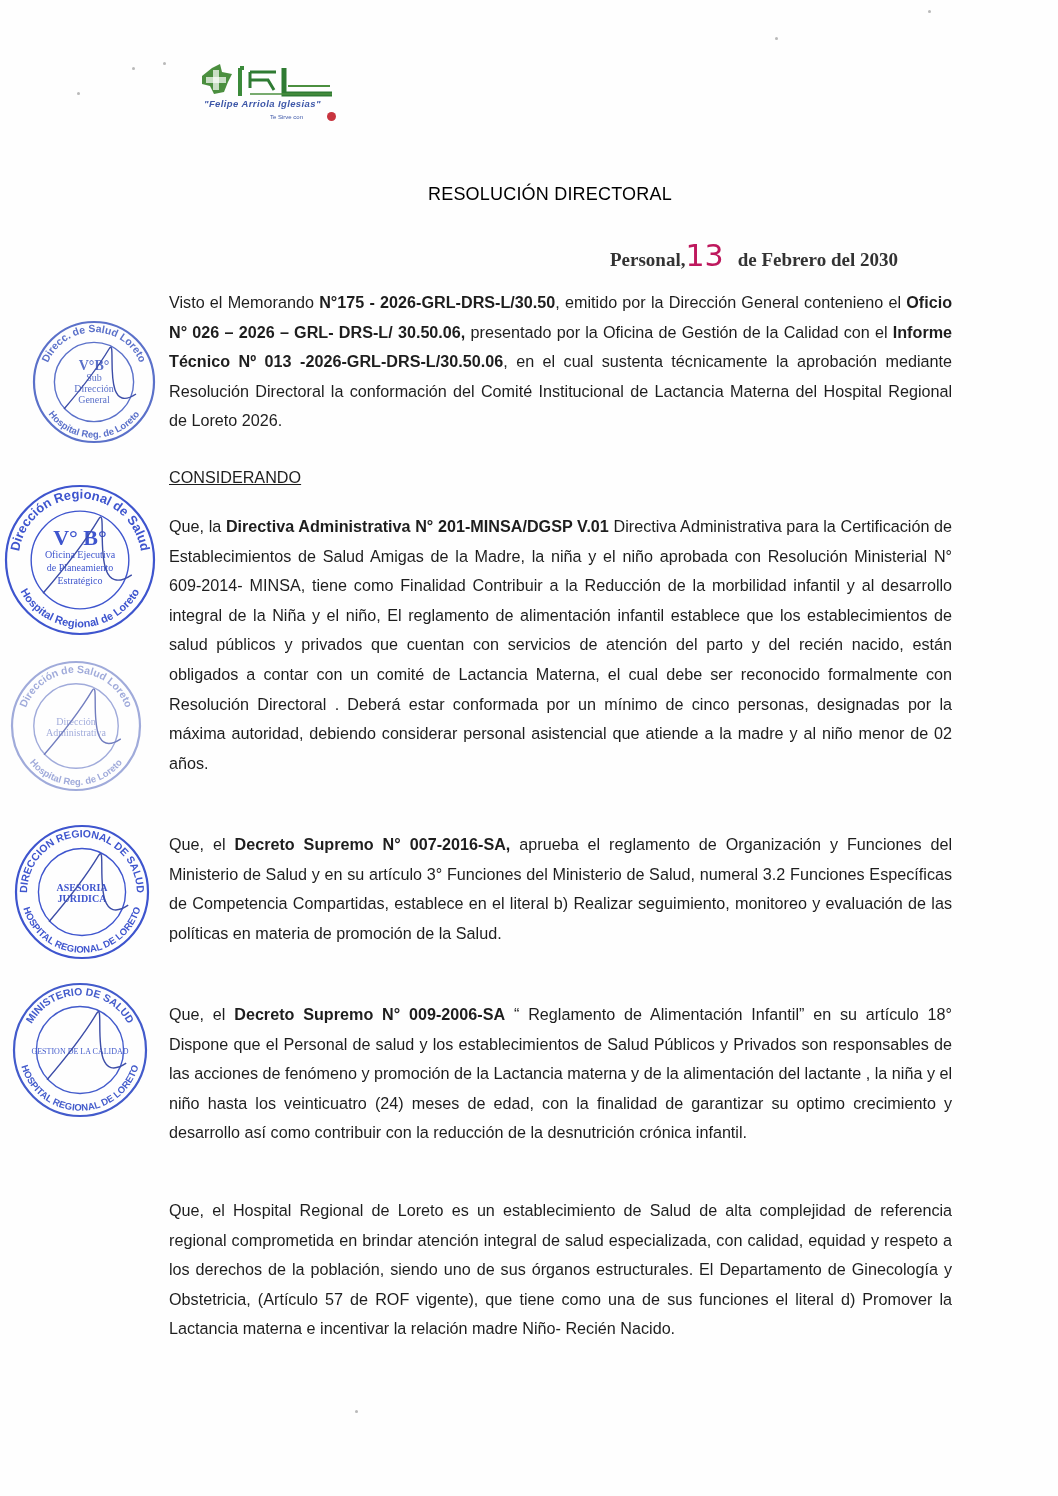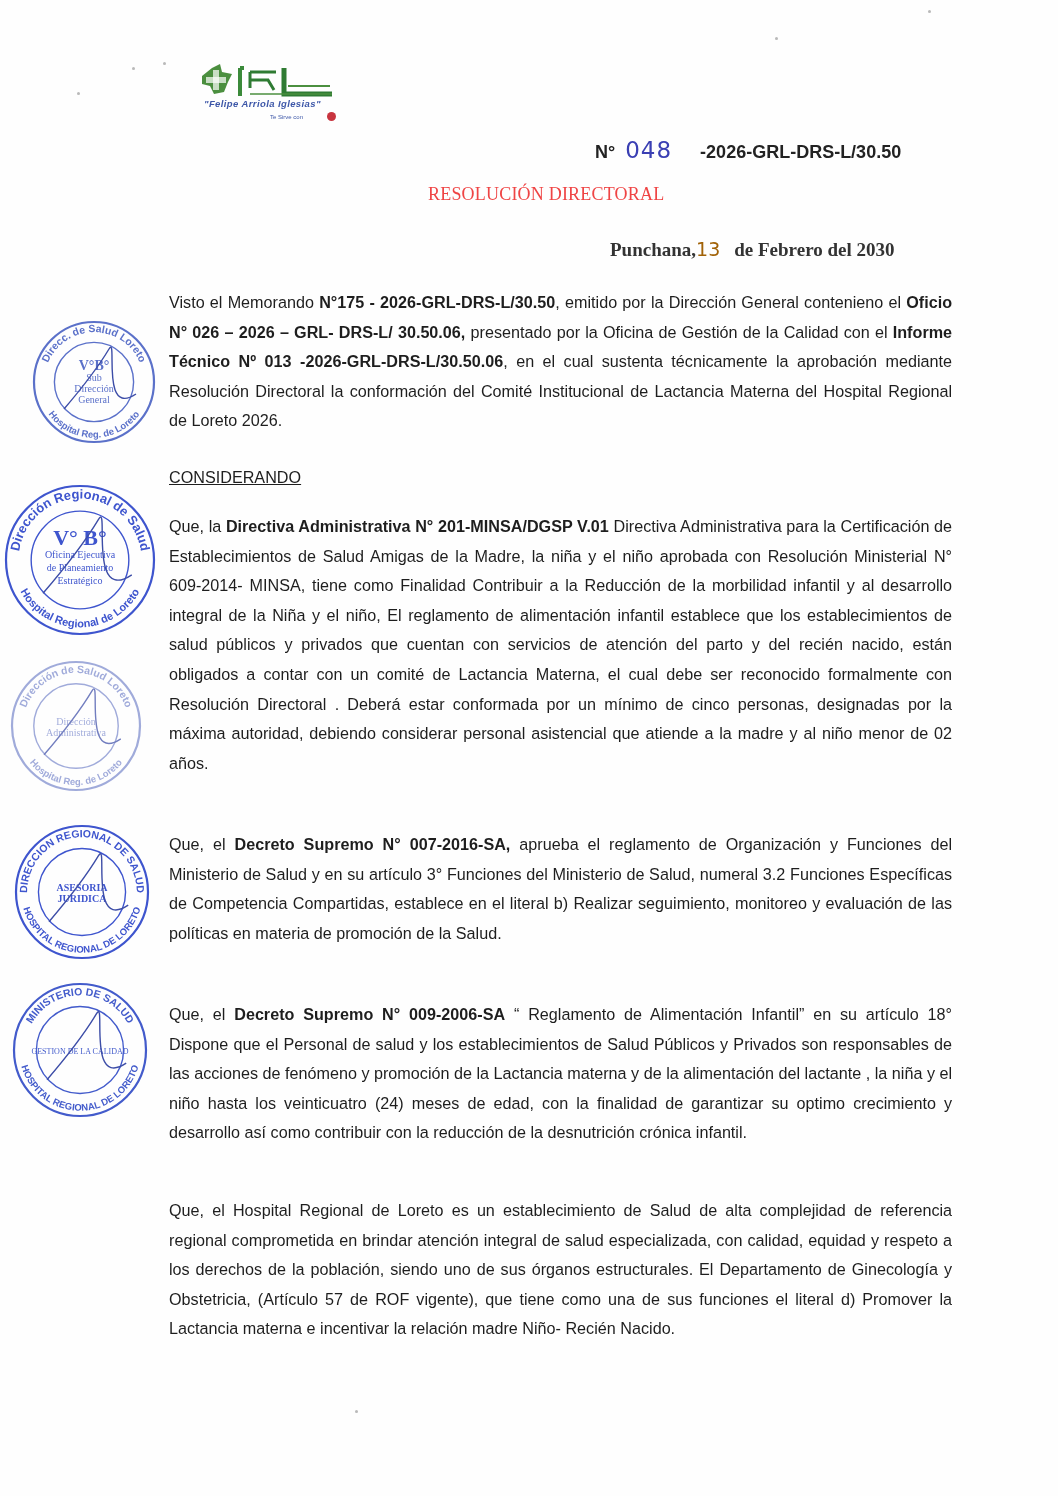--- a/index.html
+++ b/index.html
@@ -11,23 +11,23 @@
   .logo { position: absolute; left: 192px; top: 58px; width: 150px; height: 70px; }
   .logo-mark { position: absolute; left: 6px; top: 4px; width: 40px; height: 36px; }
   .logo-letters { position: absolute; left: 44px; top: 6px; width: 100px; height: 36px; }
   .logo-name { position: absolute; left: 12px; top: 40px; font-size: 9.5px; font-weight: bold; color: #3d57a8; letter-spacing: .4px; white-space: nowrap; font-style: italic; }
   .logo-slogan { position: absolute; left: 78px; top: 56px; font-size: 6px; color: #3d57a8; white-space: nowrap; }
   .logo-heart { position: absolute; left: 135px; top: 54px; width: 9px; height: 9px; background: #c8343f; border-radius: 50%; }
 
   
   .res-number { position: absolute; left: 595px; top: 137px; font-size: 18px; font-weight: bold; color: #222; white-space: nowrap; }
   .res-number .hand { font-family: "DejaVu Sans", sans-serif; font-weight: normal; color: #3a3fb3; font-size: 23px; margin-left: 10px; margin-right: 28px; letter-spacing: 1px; }
-  .res-title { position: absolute; left: 428px; top: 184px; font-size: 18px; color: #ef4444; white-space: nowrap; letter-spacing: .2px; font-family: Liberation Serif, serif; }
+  .res-title { position: absolute; left: 428px; top: 184px; font-size: 18px; color: #000000; white-space: nowrap; letter-spacing: .2px; }
   .date-line { position: absolute; left: 610px; top: 238px; font-family: "Liberation Serif", serif; font-weight: bold; font-size: 19px; color: #333; white-space: nowrap; }
-  .date-line .hand { font-family: "DejaVu Sans", sans-serif; font-weight: normal; color: #a16207; font-size: 19px; margin-right: 14px; }
+  .date-line .hand { font-family: "DejaVu Sans", sans-serif; font-weight: normal; color: #be185d; font-size: 30px; margin-right: 14px; }
 
   
   .para { position: absolute; left: 169px; width: 782px; font-family: "Liberation Sans", sans-serif; font-size: 17.4px; line-height: 29.6px; color: #1e1e1e; text-align: justify; transform: scaleX(.93); transform-origin: left top; width: 840px; }
   .para b { font-weight: bold; }
   .considerando { position: absolute; left: 169px; top: 467px; font-size: 17.4px; text-decoration: underline; color: #1e1e1e; transform: scaleX(.93); transform-origin: left top; }
 
   
   .stamp { position: absolute; }
   .stamp svg { display: block; }
 </style>
@@ -54,26 +54,23 @@
       <path d="M14 8 H40 M14 8 V24 M14 16 H32 L38 26" stroke="#2f7b33" stroke-width="3" fill="none"></path>
       <path d="M48 4 V30 H96" stroke="#2f7b33" stroke-width="5" fill="none"></path>
       <path d="M14 30 H96" stroke="#4b8f3f" stroke-width="1.5" fill="none"></path>
       <path d="M52 22 H94" stroke="#4b8f3f" stroke-width="2" fill="none"></path>
     </svg>
     <div class="logo-name">"Felipe Arriola Iglesias"</div>
     <div class="logo-slogan">Te Sirve con</div>
     <span class="logo-heart"></span>
   </div>
 
-  <div class="res-number">
-    <span>N°</span><span class="hand">048</span><span>-2026-GRL-DRS-L/30.50</span>
-  </div>
   <div class="res-title">RESOLUCIÓN DIRECTORAL</div>
   <div class="date-line">
-    <span>Punchana,</span><span class="hand">13</span><span>de Febrero del 2030</span>
+    <span>Personal,</span><span class="hand">13</span><span>de Febrero del 2030</span>
   </div>
 
   <div class="para" style="top:288px; width:842px"><span>Visto el Memorando </span><b>N°175 - 2026-GRL-DRS-L/30.50</b><span>, emitido por la Dirección General contenieno el </span><b>Oficio N° 026 – 2026 – GRL- DRS-L/ 30.50.06,</b><span> presentado por  la Oficina de Gestión de la Calidad con el </span><b>Informe Técnico Nº  013 -2026-GRL-DRS-L/30.50.06</b><span>, en el cual  sustenta  técnicamente  la  aprobación  mediante  Resolución  Directoral  la conformación del Comité Institucional de Lactancia Materna del Hospital Regional de Loreto 2026.</span></div>
   <div class="considerando">CONSIDERANDO</div>
   <div class="para" style="top:512px; width:842px"><span>Que, la </span><b>Directiva  Administrativa  N° 201-MINSA/DGSP V.01</b><span> Directiva Administrativa para la Certificación  de Establecimientos de Salud Amigas de la Madre, la niña y el niño aprobada  con Resolución Ministerial N° 609-2014- MINSA, tiene como Finalidad Contribuir a la Reducción de la morbilidad infantil y al desarrollo  integral de la Niña y el niño, El reglamento de alimentación  infantil establece  que los establecimientos de salud públicos y privados que cuentan  con servicios  de atención  del parto  y del recién nacido, están obligados    a contar con un comité de Lactancia Materna,  el cual debe ser reconocido  formalmente  con Resolución Directoral . Deberá estar conformada  por un mínimo de cinco personas, designadas por la máxima  autoridad, debiendo considerar personal asistencial  que atiende a la madre  y al niño  menor de 02 años.</span></div>
   <div class="para" style="top:830px; width:842px"><span>Que, el </span><b>Decreto Supremo N° 007-2016-SA,</b><span> aprueba  el reglamento  de Organización y Funciones  del Ministerio de Salud  y en su artículo 3° Funciones del Ministerio de Salud, numeral 3.2  Funciones Específicas  de Competencia  Compartidas, establece en el literal b) Realizar  seguimiento, monitoreo y evaluación de las políticas en materia  de promoción  de la Salud.</span></div>
   <div class="para" style="top:1000px; width:842px"><span> Que,  el </span><b>Decreto  Supremo N° 009-2006-SA</b><span> “ Reglamento de Alimentación Infantil” en su artículo 18° Dispone  que el Personal de salud y los establecimientos  de Salud Públicos  y Privados son responsables de las acciones de fenómeno y promoción  de la Lactancia materna y de la alimentación  del lactante , la niña y el niño hasta los veinticuatro (24) meses de edad, con la finalidad de garantizar su optimo crecimiento  y desarrollo así como contribuir con la reducción de la desnutrición crónica infantil.</span></div>
   <div class="para" style="top:1196px; width:842px"><span>Que, el Hospital Regional de Loreto es un establecimiento de Salud de alta complejidad de referencia regional comprometida en brindar atención integral de salud especializada, con calidad, equidad y respeto a los derechos de la población, siendo uno de sus órganos estructurales. El Departamento de Ginecología y Obstetricia, (Artículo 57 de ROF vigente), que tiene  como una de sus funciones el literal d) Promover la Lactancia materna e incentivar la relación madre Niño- Recién Nacido.</span></div>
 
   <div class="stamp" style="left:30px;top:318px">

